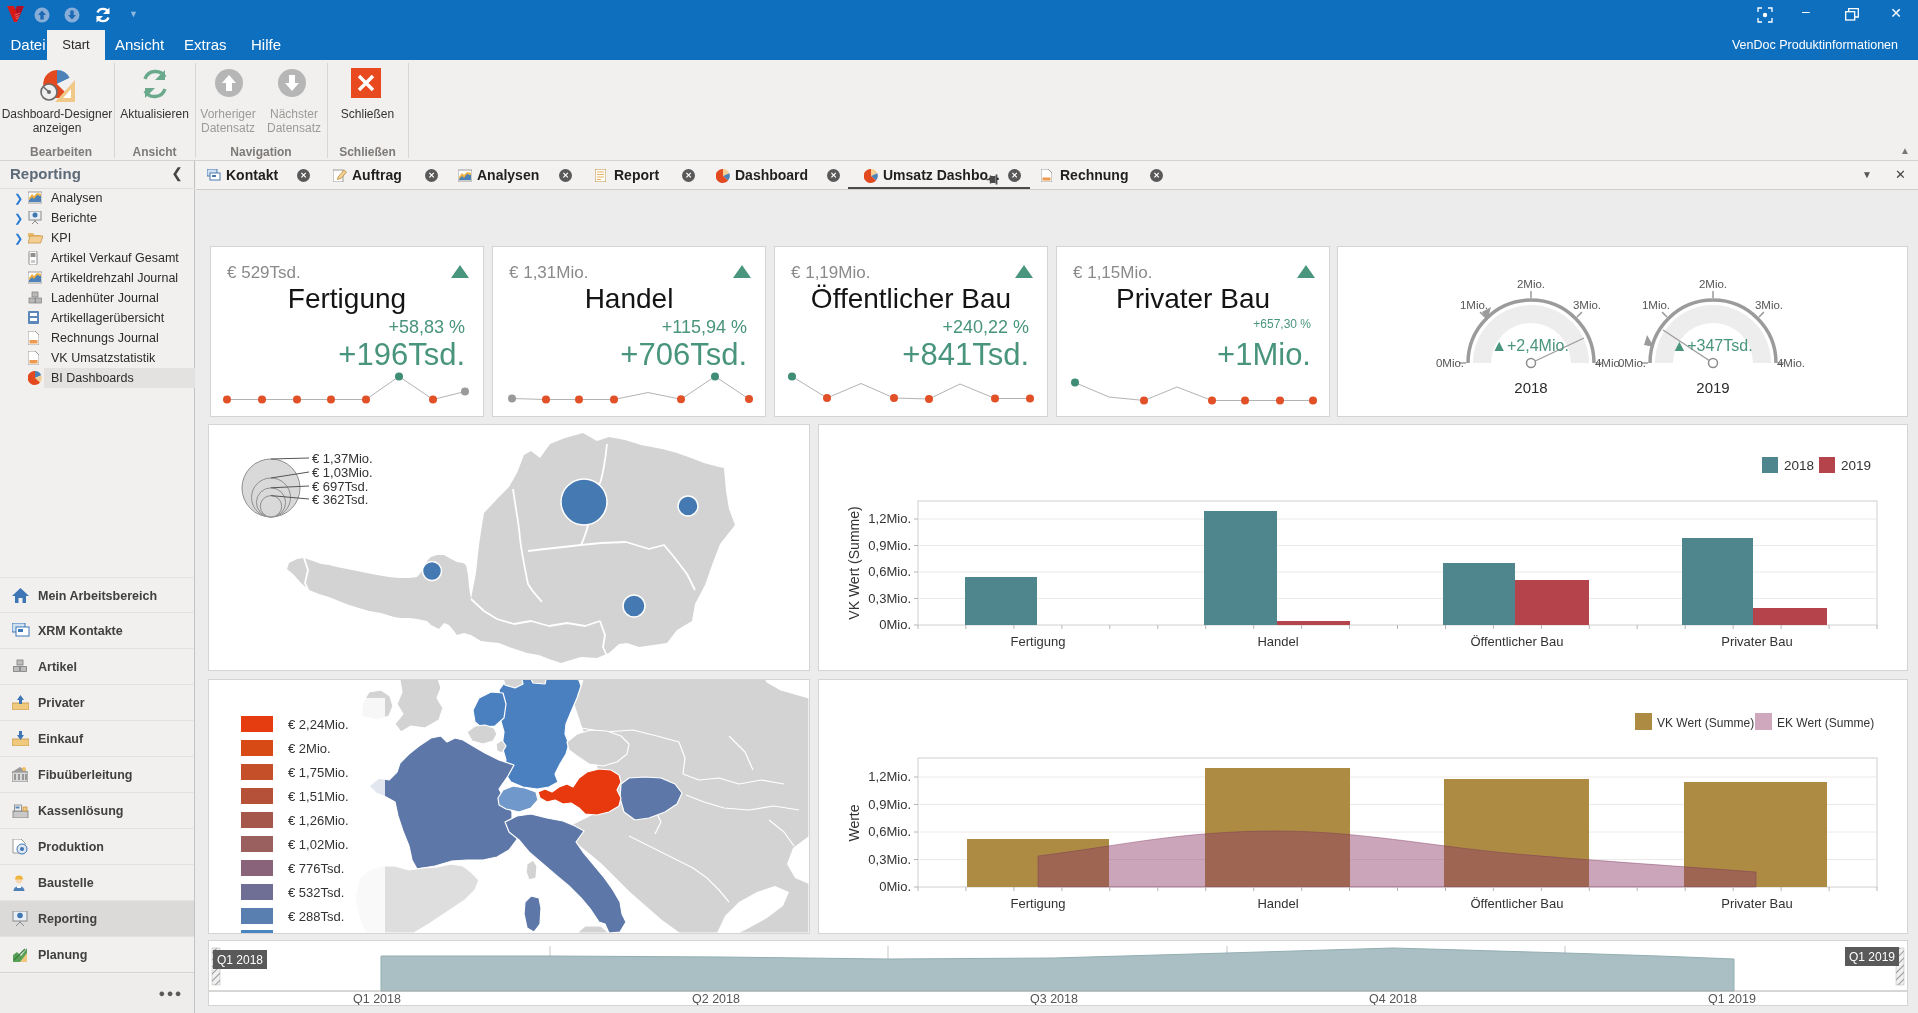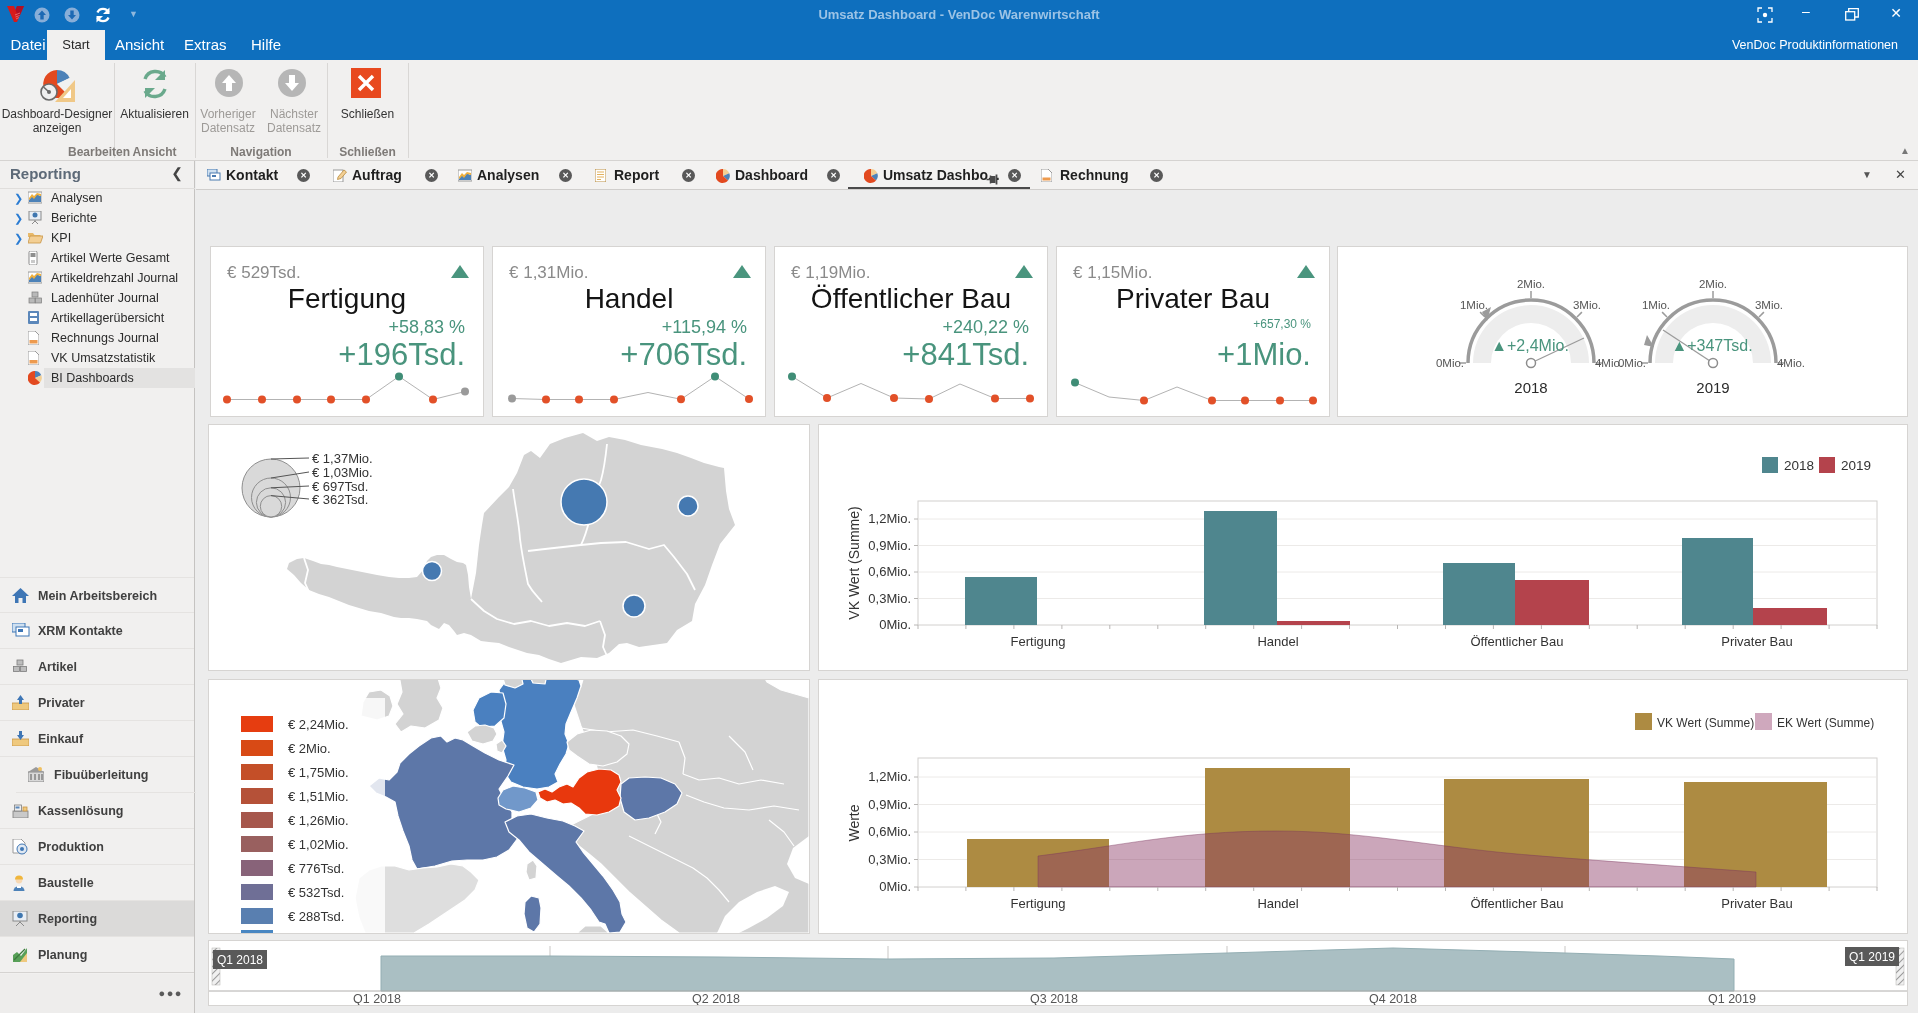--- a/index.html
+++ b/index.html
@@ -43,21 +43,20 @@
 
 #main { position:absolute; left:196px; top:190px; width:1722px; height:817px; background:#ececec; }
 .card { position:absolute; background:#fff; border:1px solid #d6d4d2; }
 .kgray { color:#8a8a8a; font-size:17px; }
 .kname { font-size:28px; color:#141414; text-align:center; }
 .kteal { color:#49947d; text-align:right; }
 </style>
 </head>
 <body>
 <div id="titlebar">
-  <div id="titletext">Umsatz Dashboard - VenDoc Warenwirtschaft</div>
   <svg class="abs" style="left:7px;top:6px;" width="17" height="17">
       <path d="M0 0 L7 0 L8.5 4 L10 0 L17 0 L10 16 L7 16 Z" fill="#d61a1a"></path>
       <path d="M8.5 4 L10 0 L17 0 L11.5 12 Z" fill="#b01025"></path>
       <g stroke="#e88" stroke-width="0.7">
         <path d="M8 9 L13 7 M8.5 11 L12.5 9.5 M9 13 L12 11.5"></path>
       </g>
     </svg>
   <svg class="abs" style="left:34px;top:7px;" width="16" height="16">
       <circle cx="8" cy="8" r="7.5" fill="#88aed8"></circle>
       <path d="M8 3.5 L12 8 H9.7 V12.5 H6.3 V8 H4 Z" fill="#1d69b4"></path>
@@ -131,21 +130,21 @@
     </svg>
   <div class="rsep" style="left:114px;"></div>
   <div class="rsep" style="left:195px;"></div>
   <div class="rsep" style="left:327px;"></div>
   <div class="rsep" style="left:408px;"></div>
   <div class="rbtext" style="left:0px;top:48px;width:114px;">Dashboard-Designer<br>anzeigen</div>
   <div class="rbtext" style="left:114px;top:48px;width:81px;">Aktualisieren</div>
   <div class="rbtext" style="left:195px;top:48px;width:66px;color:#9d9a97;">Vorheriger<br>Datensatz</div>
   <div class="rbtext" style="left:261px;top:48px;width:66px;color:#9d9a97;">Nächster<br>Datensatz</div>
   <div class="rbtext" style="left:327px;top:48px;width:81px;">Schließen</div>
-  <div class="rlabel" style="left:16px; width:114px;text-align:right;">Bearbeiten</div>
+  <div class="rlabel" style="left:4px; width:114px;">Bearbeiten</div>
   <div class="rlabel" style="left:114px;width:81px;">Ansicht</div>
   <div class="rlabel" style="left:195px;width:132px;">Navigation</div>
   <div class="rlabel" style="left:327px;width:81px;">Schließen</div>
     <div style="position:absolute;right:8px;top:85px;color:#777;font-size:10px;">▲</div>
 </div>
 <div id="sidebar">
   <div id="sbheader">
     <div style="position:absolute;left:10px;top:4px;font-size:15px;font-weight:bold;color:#5d6a78;">Reporting</div>
     <div style="position:absolute;right:12px;top:4px;font-size:14px;color:#444;">❮</div>
   </div>
@@ -183,21 +182,21 @@
       <span class="ttext">KPI</span>
     </div>
   <div class="treerow" style="top:87px;">
       <span class="ticon" style="left:28px;">
         <svg width="10" height="14">
           <rect x="1" y="0" width="8" height="14" rx="1.5" fill="#fff" stroke="#8a8a8a"></rect>
           <rect x="2.5" y="2" width="5" height="4" fill="#8f8f8f"></rect>
           <rect x="3" y="9" width="4" height="3" fill="#c9c9c9"></rect>
         </svg>
       </span>
-      <span class="ttext">Artikel Werte Gesamt</span>
+      <span class="ttext">Artikel Verkauf Gesamt</span>
     </div>
   <div class="treerow" style="top:107px;">
       <span class="ticon" style="left:28px;">
         <svg width="14" height="13">
           <rect x="0" y="1" width="14" height="11" fill="#fff" stroke="#9a9a9a"></rect>
           <path d="M1 9 L4 5 L6 7 L9 3 L12 5 L13 4 V11 H1 Z" fill="#4d82b8"></path>
           <path d="M1 7 L4 3 L6 5 L9 2 L13 3 L13 5 L9 4 L6 8 L4 6 L1 9 Z" fill="#efaf3c"></path>
         </svg>
       </span>
       <span class="ttext">Artikeldrehzahl Journal</span>
@@ -295,21 +294,21 @@
     </div>
   <div class="navrow" style="top:560px;">
       <span class="nicon">
         <svg width="17" height="15">
           <path d="M0 8 H17 V15 H0 Z" fill="#efc97e" stroke="#c89445" stroke-width="0.8"></path>
           <path d="M8.5 9 L12 4 H10 V0 H7 V4 H5 Z" fill="#3e76b5"></path>
         </svg>
       </span>
       <span class="ntext">Einkauf</span>
     </div>
-  <div class="navrow" style="top:596px;margin-left:16px;">
+  <div class="navrow" style="top:596px;">
       <span class="nicon">
         <svg width="16" height="15">
           <rect x="0" y="5" width="16" height="10" fill="#d8d8d8" stroke="#7d7d7d" stroke-width="0.8"></rect>
           <path d="M0 5 L8 0 L16 5" fill="#9a9a9a"></path>
           <g stroke="#7d7d7d" stroke-width="1.4">
             <path d="M3 7 V13 M7 7 V13 M11 7 V13 M14 7 V13"></path>
           </g>
           <circle cx="12" cy="2" r="2" fill="#f0c060"></circle>
         </svg>
       </span>

